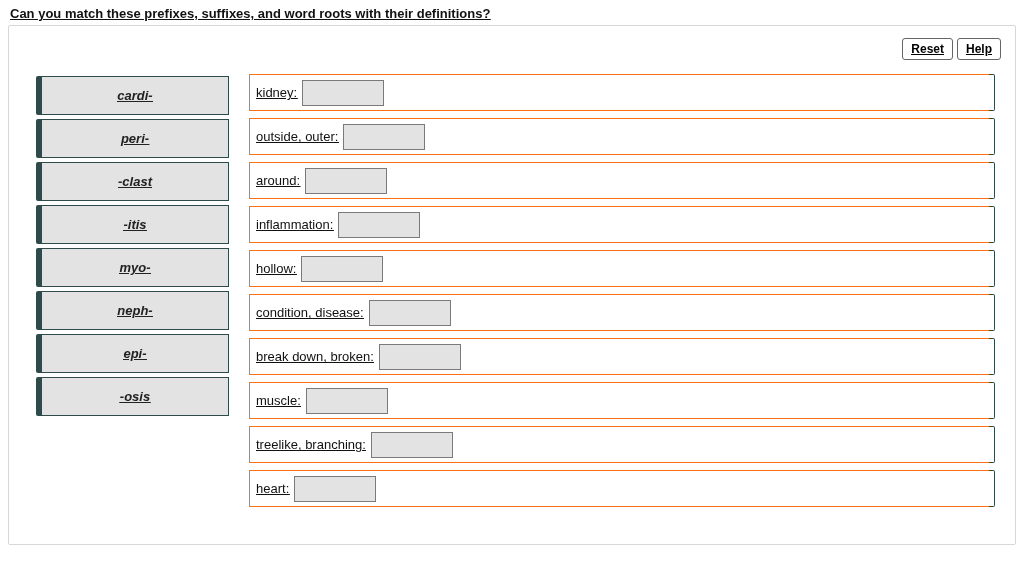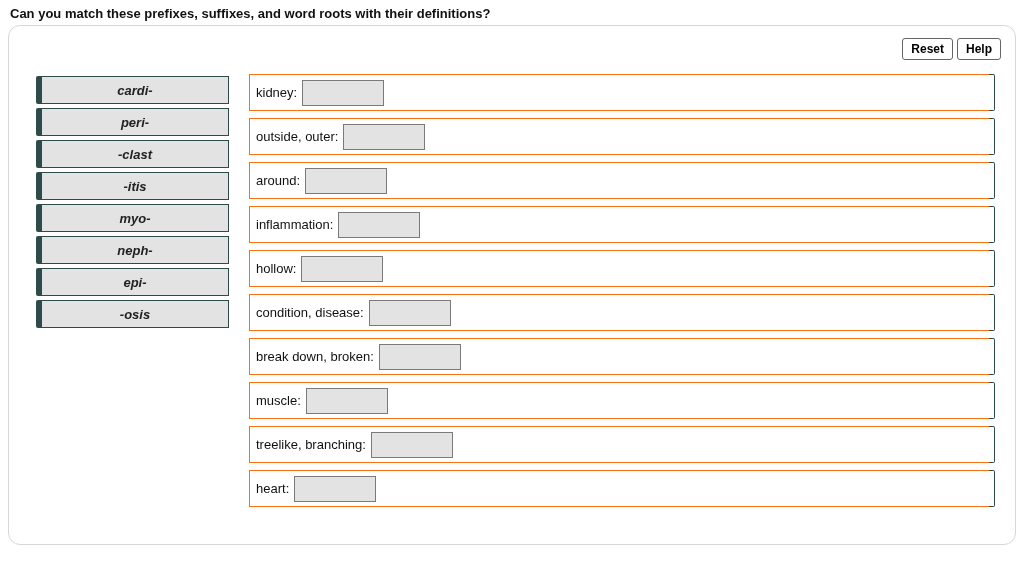--- a/index.html
+++ b/index.html
@@ -1,36 +1,36 @@
 <!DOCTYPE html>
 <html><head>
 <meta charset="utf-8">
 <style>
-  * { box-sizing: border-box; }
+  * { box-sizing: border-box; text-decoration: underline; }
   html, body {
     margin: 0;
     padding: 0;
     font-family: Arial, Helvetica, sans-serif;
     font-size: 13px;
     color: #222;
     background: #fff;
   }
   .page {
     width: 1024px;
     padding: 6px 8px 20px 8px;
   }
   .prompt {
     font-weight: bold;
     font-size: 13px;
     margin: 0 0 4px 2px;
     color: #111;
   }
   .panel {
     border: 1px solid #d7d7d7;
-    border-radius: 12px;
+    border-radius: 2px;
     padding: 12px 14px 18px 14px;
     min-height: 520px;
   }
   .toolbar {
     display: flex;
     justify-content: flex-end;
     gap: 4px;
     margin-bottom: 10px;
   }
   .btn {
@@ -52,21 +52,21 @@
   .terms-col {
     width: 188px;
     flex: 0 0 auto;
     display: flex;
     flex-direction: column;
     gap: 4px;
     padding-top: 2px;
   }
   .term {
     position: relative;
-    height: 28px;
+    height: 39px;
     border: 1px solid #2e4a4a;
     background: #e3e3e3;
     display: flex;
     align-items: center;
     justify-content: center;
     font-style: italic;
     font-weight: bold;
     font-size: 13px;
     color: #222;
     cursor: grab;

